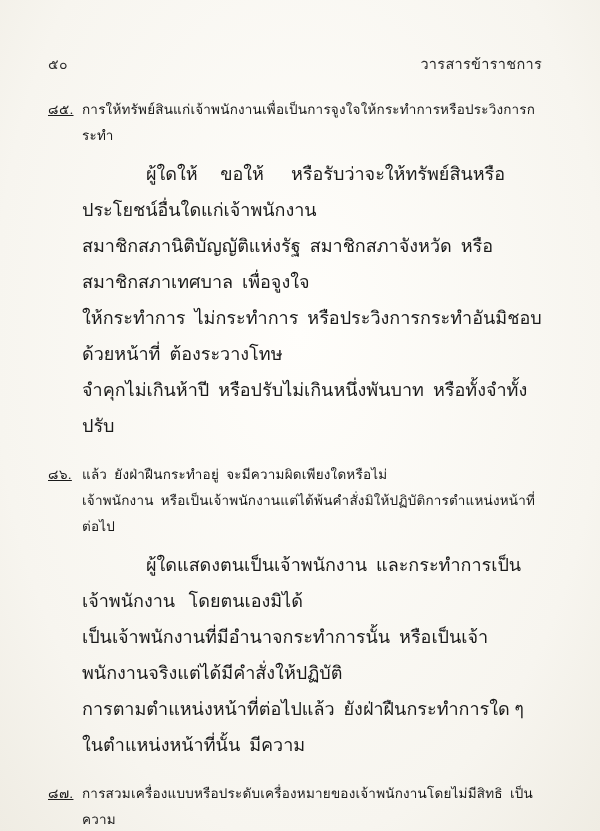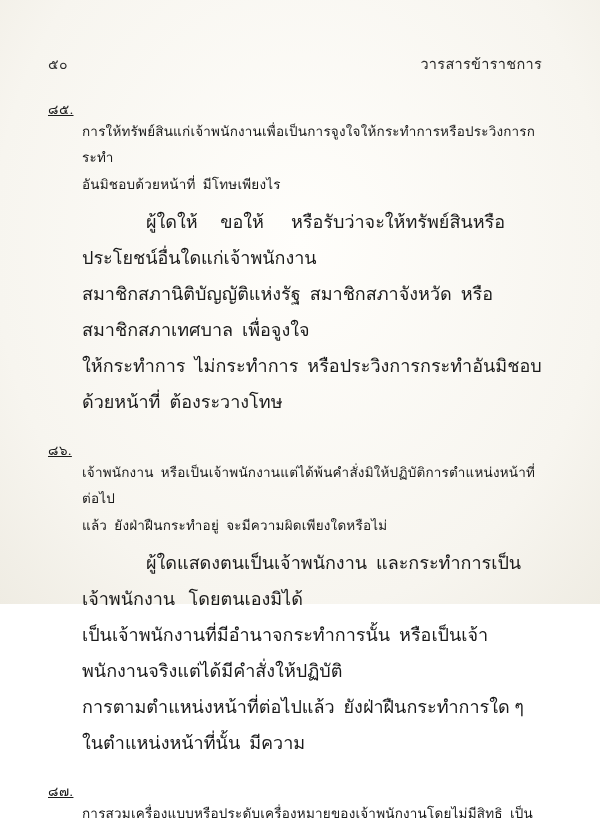--- a/index.html
+++ b/index.html
@@ -10,21 +10,21 @@
     width: 600px;
     height: 831px;
     background: #ffffff;
     font-family: "Liberation Serif", serif;
     color: #1a1a1a;
     overflow: hidden;
   }
   .page {
     position: relative;
     width: 600px;
-    height: 604px;
+    height: 831px;
     background: #fcfbf8;
     box-sizing: border-box;
     padding: 52px 58px 0 48px;
   }
   
   .page:before {
     content: "";
     position: absolute;
     inset: 0;
     background: radial-gradient(ellipse at 50% 40%, #fffefb 0%, #f7f5ef 72%, #efece3 100%);
@@ -62,21 +62,20 @@
   }
   .sec-num {
     width: 34px;
     flex: 0 0 34px;
     text-align: left;
     letter-spacing: 0.5px;
     text-decoration: underline;
   }
   .sec-body {
     flex: 1 1 auto;
-    margin-top: 22px;
   }
   .sec-body .line {
     display: block;
     white-space: pre-wrap;
   }
   .para {
     font-size: 18px;
     line-height: 2.0;
     margin-top: 6px;
     padding-left: 34px;
@@ -103,36 +102,36 @@
     <div class="header-row">
       <div class="page-number">๕๐</div>
       <div class="journal-title">วารสารข้าราชการ</div>
     </div>
 
     <div class="section s1">
       <div class="section-head">
         <div class="sec-num">๘๕.</div>
         <div class="sec-body">
           <span class="line">การให้ทรัพย์สินแก่เจ้าพนักงานเพื่อเป็นการจูงใจให้กระทำการหรือประวิงการกระทำ</span>
-          <span class="line">อันมิชอบด้วยหน้าที่  มีโทษเพียงไร</span>
         </div>
       </div>
       <div class="para">
         <span class="line indent">ผู้ใดให้     ขอให้      หรือรับว่าจะให้ทรัพย์สินหรือประโยชน์อื่นใดแก่เจ้าพนักงาน</span>
         <span class="line">สมาชิกสภานิติบัญญัติแห่งรัฐ  สมาชิกสภาจังหวัด  หรือสมาชิกสภาเทศบาล  เพื่อจูงใจ</span>
         <span class="line">ให้กระทำการ  ไม่กระทำการ  หรือประวิงการกระทำอันมิชอบด้วยหน้าที่  ต้องระวางโทษ</span>
+        <span class="line">จำคุกไม่เกินห้าปี  หรือปรับไม่เกินหนึ่งพันบาท  หรือทั้งจำทั้งปรับ</span>
       </div>
     </div>
 
     <div class="section s2">
       <div class="section-head">
         <div class="sec-num">๘๖.</div>
         <div class="sec-body">
+          <span class="line">แล้ว  ยังฝ่าฝืนกระทำอยู่  จะมีความผิดเพียงใดหรือไม่</span>
           <span class="line">เจ้าพนักงาน  หรือเป็นเจ้าพนักงานแต่ได้พ้นคำสั่งมิให้ปฏิบัติการตำแหน่งหน้าที่ต่อไป</span>
-          <span class="line">แล้ว  ยังฝ่าฝืนกระทำอยู่  จะมีความผิดเพียงใดหรือไม่</span>
         </div>
       </div>
       <div class="para">
         <span class="line indent">ผู้ใดแสดงตนเป็นเจ้าพนักงาน  และกระทำการเป็นเจ้าพนักงาน   โดยตนเองมิได้</span>
         <span class="line">เป็นเจ้าพนักงานที่มีอำนาจกระทำการนั้น  หรือเป็นเจ้าพนักงานจริงแต่ได้มีคำสั่งให้ปฏิบัติ</span>
         <span class="line">การตามตำแหน่งหน้าที่ต่อไปแล้ว  ยังฝ่าฝืนกระทำการใด ๆ ในตำแหน่งหน้าที่นั้น  มีความ</span>
       </div>
     </div>
 
     <div class="section s3">

